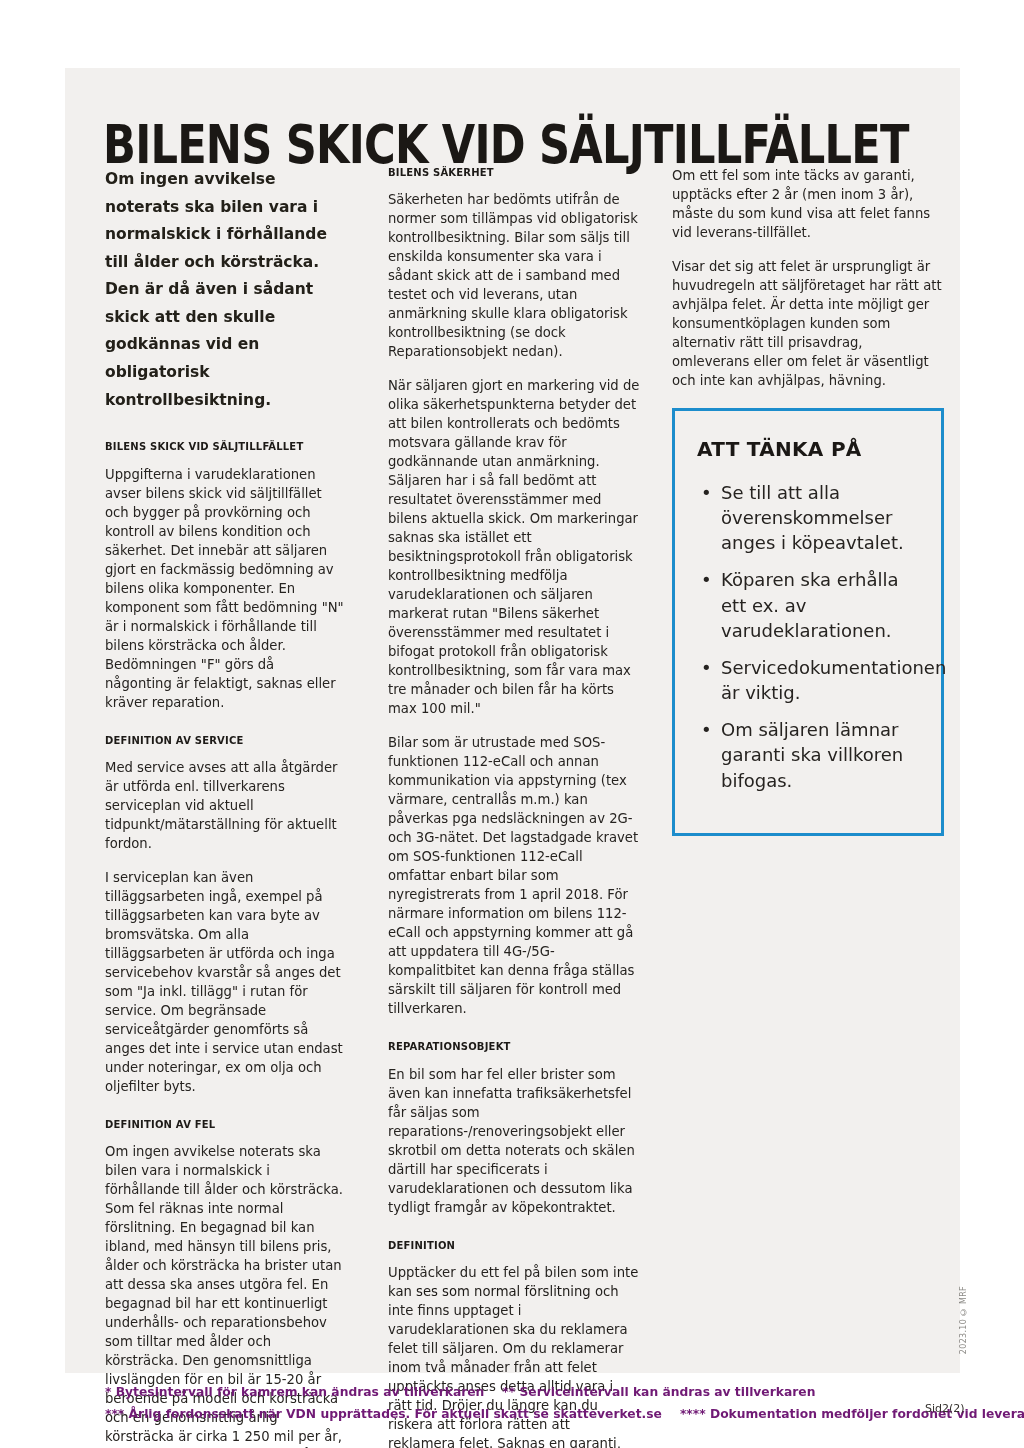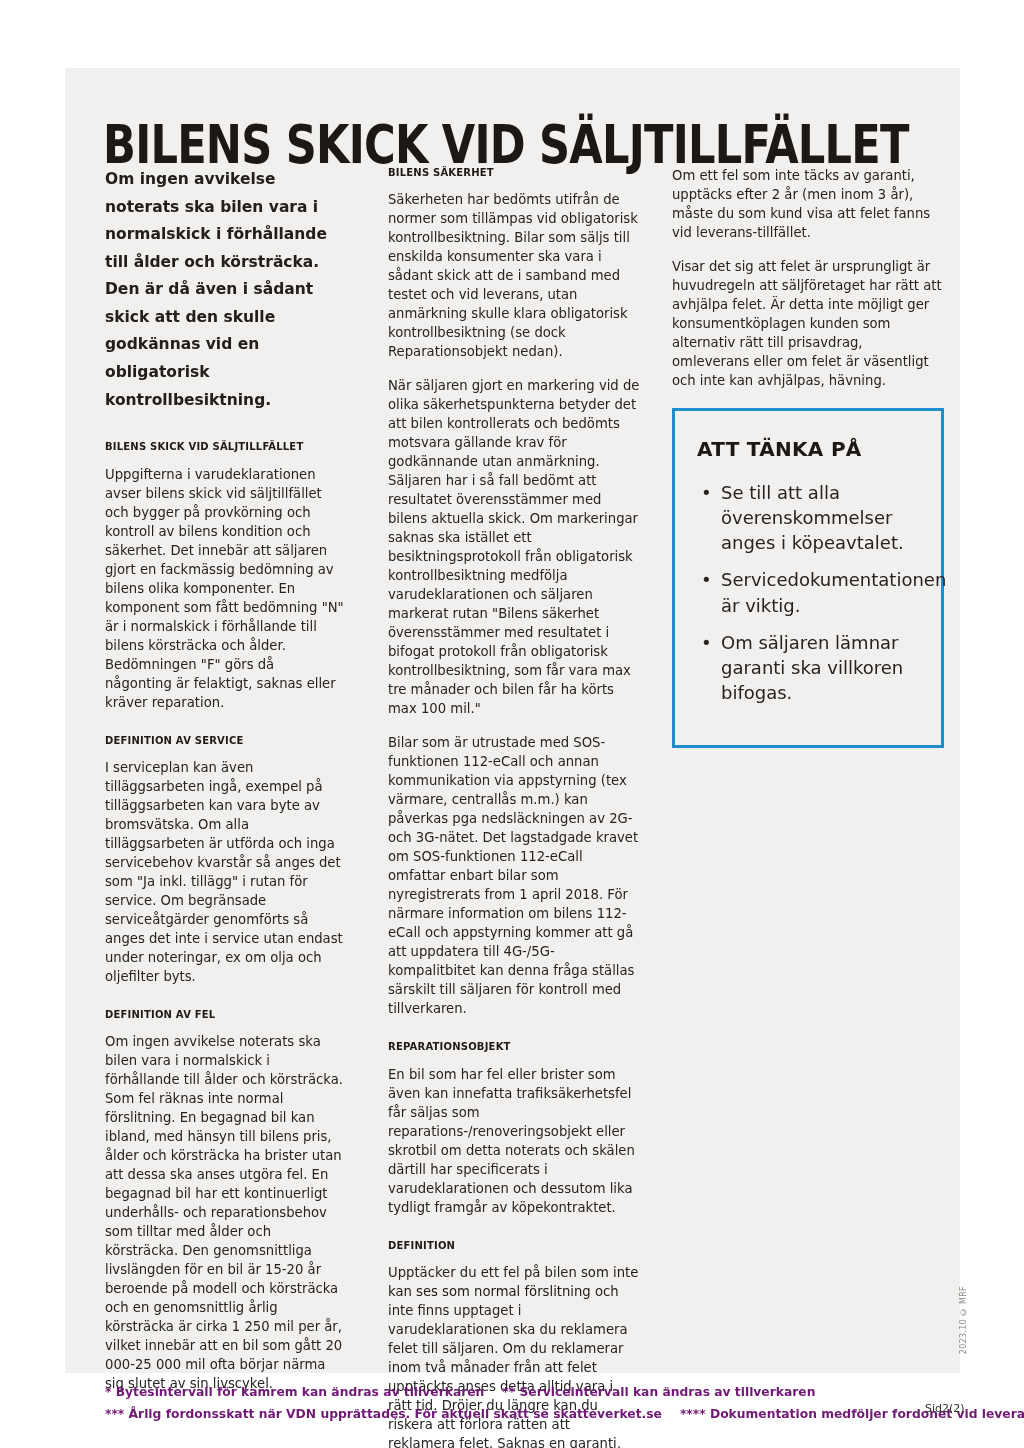--- a/index.html
+++ b/index.html
@@ -108,20 +108,21 @@
 
 <h1 class="doc-title">BILENS SKICK VID SÄLJTILLFÄLLET</h1>
 
 <div class="col col-1">
   <p class="intro">Om ingen avvikelse noterats ska bilen vara i normalskick i förhållande till ålder och körsträcka. Den är då även i sådant skick att den skulle godkännas vid en obligatorisk kontrollbesiktning.</p>
 
   <h2 class="sec-h">BILENS SKICK VID SÄLJTILLFÄLLET</h2>
   <p class="para">Uppgifterna i varudeklarationen avser bilens skick vid säljtillfället och bygger på provkörning och kontroll av bilens kondition och säkerhet. Det innebär att säljaren gjort en fackmässig bedömning av bilens olika komponenter. En komponent som fått bedömning "N" är i normalskick i förhållande till bilens körsträcka och ålder. Bedömningen "F" görs då någonting är felaktigt, saknas eller kräver reparation.</p>
 
   <h2 class="sec-h">DEFINITION AV SERVICE</h2>
+  <p class="para">Med service avses att alla åtgärder är utförda enl. tillverkarens serviceplan vid aktuell tidpunkt/mätarställning för aktuellt fordon.</p>
   <p class="para">I serviceplan kan även tilläggsarbeten ingå, exempel på tilläggsarbeten kan vara byte av bromsvätska. Om alla tilläggsarbeten är utförda och inga servicebehov kvarstår så anges det som "Ja inkl. tillägg" i rutan för service. Om begränsade serviceåtgärder genomförts så anges det inte i service utan endast under noteringar, ex om olja och oljefilter byts.</p>
 
   <h2 class="sec-h">DEFINITION AV FEL</h2>
   <p class="para">Om ingen avvikelse noterats ska bilen vara i normalskick i förhållande till ålder och körsträcka. Som fel räknas inte normal förslitning. En begagnad bil kan ibland, med hänsyn till bilens pris, ålder och körsträcka ha brister utan att dessa ska anses utgöra fel. En begagnad bil har ett kontinuerligt underhålls- och reparationsbehov som tilltar med ålder och körsträcka. Den genomsnittliga livslängden för en bil är 15-20 år beroende på modell och körsträcka och en genomsnittlig årlig körsträcka är cirka 1 250 mil per år, vilket innebär att en bil som gått 20 000-25 000 mil ofta börjar närma sig slutet av sin livscykel.</p>
 
 </div>
 
 <div class="col col-2">
   <h2 class="sec-h first">BILENS SÄKERHET</h2>
   <p class="para">Säkerheten har bedömts utifrån de normer som tillämpas vid obligatorisk kontrollbesiktning. Bilar som säljs till enskilda konsumenter ska vara i sådant skick att de i samband med testet och vid leverans, utan anmärkning skulle klara obligatorisk kontrollbesiktning (se dock Reparationsobjekt nedan).</p>
@@ -137,20 +138,21 @@
 </div>
 
 <div class="col col-3">
   <p class="para"><span>Om ett fel som inte täcks av garanti, upptäcks </span><b>efter 2 år</b><span> (men inom 3 år), måste du som kund visa att felet fanns vid leverans-tillfället.</span></p>
   <p class="para">Visar det sig att felet är ursprungligt är huvudregeln att säljföretaget har rätt att avhjälpa felet. Är detta inte möjligt ger konsumentköplagen kunden som alternativ rätt till prisavdrag, omleverans eller om felet är väsentligt och inte kan avhjälpas, hävning.</p>
 
   <div class="think-box" style="border-color: rgb(29, 141, 204);">
     <h2 class="think-box-title">ATT TÄNKA PÅ</h2>
     <ul class="think-list">
       <li>Se till att alla överenskommelser anges i köpeavtalet.</li>
+      <li>Köparen ska erhålla ett ex. av varudeklarationen.</li>
       <li>Servicedokumentationen är viktig.</li>
       <li>Om säljaren lämnar garanti ska villkoren bifogas.</li>
     </ul>
   </div>
 </div>
 
 <div class="footer">
   <div class="footer-line">
     <span>* Bytesintervall för kamrem kan ändras av tillverkaren</span>
     <span>** Serviceintervall kan ändras av tillverkaren</span>

